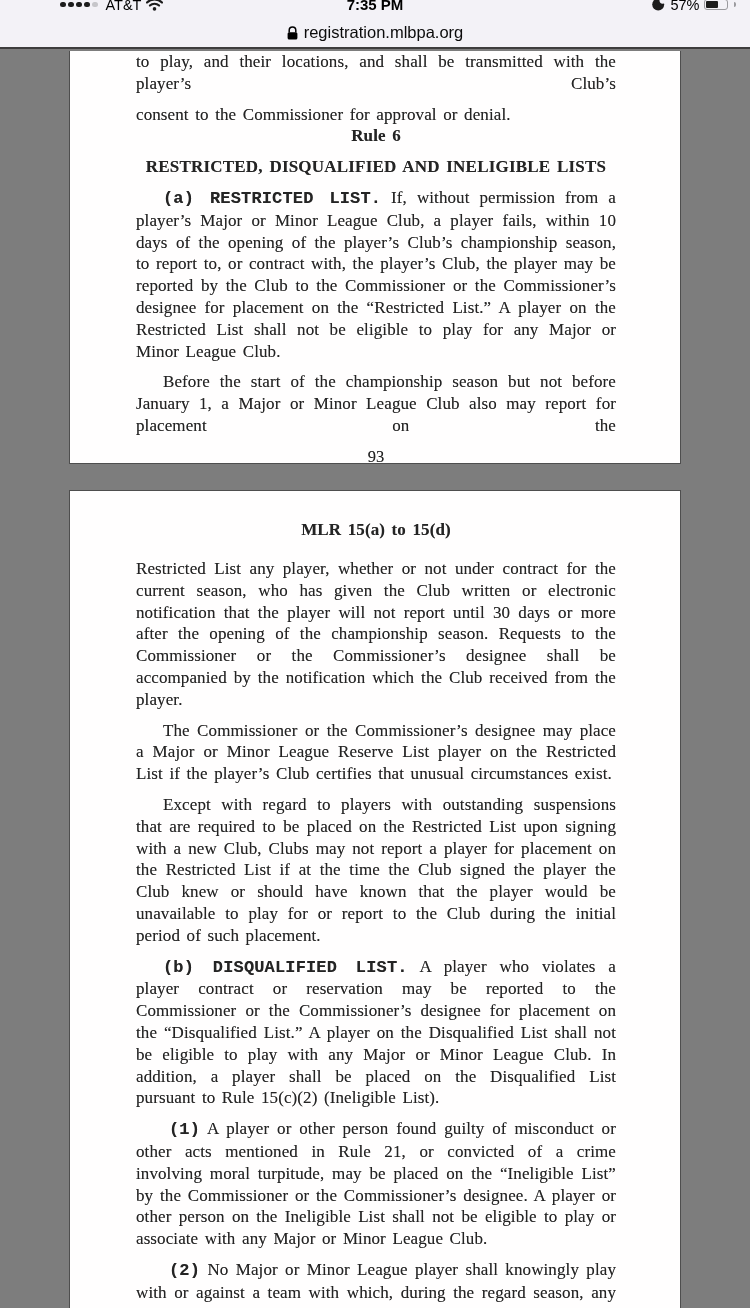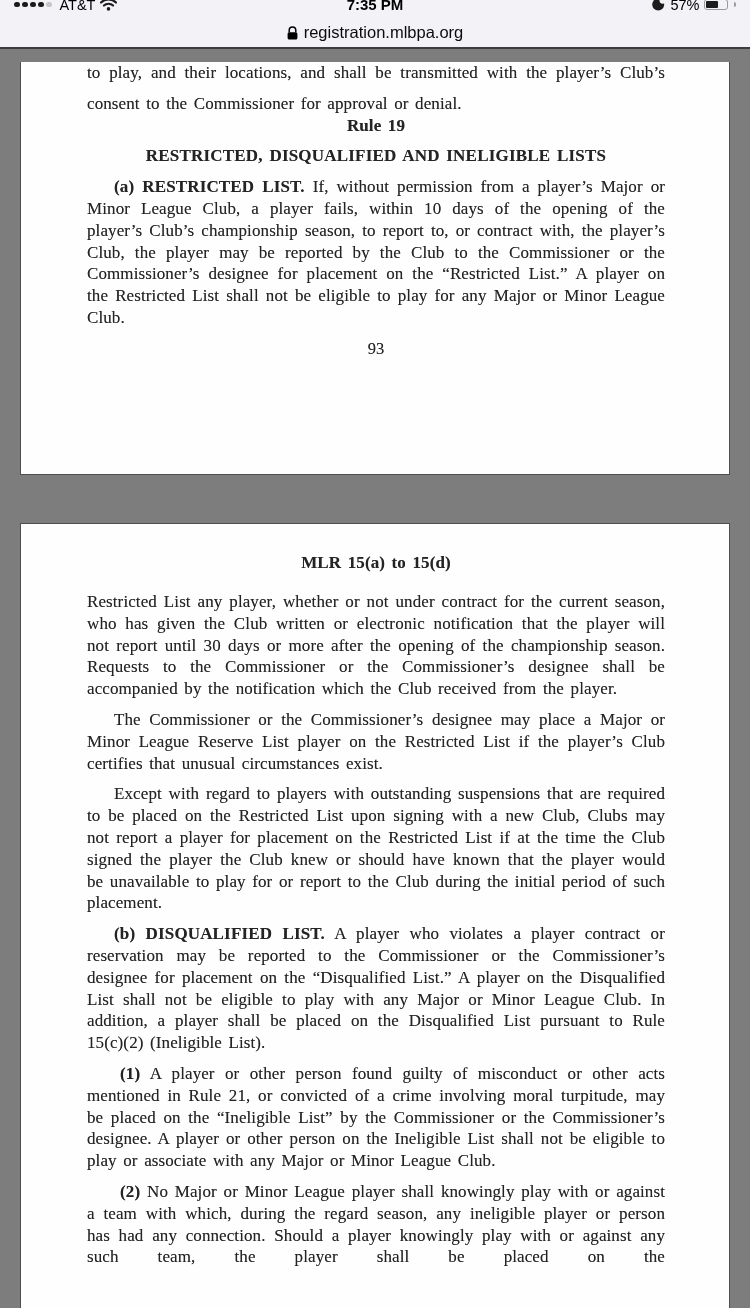--- a/index.html
+++ b/index.html
@@ -4,21 +4,21 @@
 <style>
   html,body{margin:0;padding:0;}
   body{
     width:750px;height:1308px;overflow:hidden;
     background:#7d7d7d;
     font-family:"Liberation Sans",sans-serif;
     -webkit-font-smoothing:antialiased;
   }
   
   .statusbar{
-    height:18px;background:#f3f2f7;overflow:hidden;position:relative;
+    height:18px;background:#f3f2f7;overflow:hidden;position:relative;padding-left:46px;
   }
   .sb-row{
     display:flex;justify-content:space-between;align-items:center;
     height:27px;margin-top:-9px;padding:0 14px;
     font-size:15px;color:#000;
   }
   .sb-left,.sb-right,.sb-center{display:flex;align-items:center;gap:5px;}
   .sb-center{position:absolute;left:50%;transform:translateX(-50%);top:-9px;height:27px;}
   .sig-dots{display:flex;gap:2.5px;align-items:center;margin-right:3px;}
   .sig-dot{width:5.5px;height:5.5px;border-radius:50%;background:#1c1c1c;}
@@ -32,21 +32,21 @@
   .batt-cap{width:1.6px;height:4.5px;background:#9a9a9e;border-radius:0 2px 2px 0;margin-left:1px;}
   .urlbar{
     height:29px;background:#f3f2f7;
     display:flex;align-items:center;justify-content:center;gap:6px;
     border-bottom:2px solid #3d3d3d;box-sizing:content-box;
     font-size:16.5px;color:#0b0b0b;
   }
   
   .viewport{height:1261px;background:#7d7d7d;overflow:hidden;}
   .page{
-    width:710px;margin:13px auto;background:#fffefe;
+    width:612px;margin:2px auto;background:#fffefe;
     box-sizing:border-box;overflow:hidden;
     border-left:1.5px solid #4e4e4e;border-right:1.5px solid #4e4e4e;
   }
   .page1{height:413px;border-bottom:1.5px solid #4e4e4e;padding:0 64px 0 66px;}
   .page-gap{height:22px;}
   .page2{height:826px;border-top:1.5px solid #4e4e4e;padding:28px 64px 0 66px;}
   
   .doc{
     font-family:"Liberation Serif","DejaVu Serif",serif;
     font-size:17px;line-height:21.8px;color:#242424;
@@ -57,21 +57,21 @@
   .para-indent{text-indent:27px;}
   .para-sub{margin-left:34px;text-indent:33px;}
   .line-cut{margin-top:-12px;text-align-last:justify;}
   .just-last{text-align-last:justify;}
   .center-b{text-align:center;font-weight:700;text-align-last:center;}
   .rule-no{margin:24px 0 0 0;}
   .rule-title{margin:23px 0 13px 0;letter-spacing:0.2px;}
   .pageno{text-align:right;text-align-last:center;margin-top:31px;font-size:16.5px;}
   .p2-header{margin-bottom:17px;line-height:22px;}
   .head-c{font-weight:700;margin:2px 0 11px 27px;text-align:left;}
-  b{letter-spacing:0.15px;}
+  b{letter-spacing:0.15px;font-family:Liberation Mono, monospace;}
 </style>
 </head>
 <body>
 
 <div class="statusbar">
   <div class="sb-row">
     <div class="sb-left">
       <span class="sig-dots">
         <i class="sig-dot"></i>
           <i class="sig-dot"></i>
@@ -115,23 +115,24 @@
     </svg>
   </span>
   <span>registration.mlbpa.org</span>
 </div>
 
 <div class="viewport">
 
   <div class="page page1 doc">
     <p class="line-cut">to play, and their locations, and shall be transmitted with the player’s Club’s</p>
     <p style="margin:0;">consent to the Commissioner for approval or denial.</p>
-    <p class="center-b rule-no">Rule 19</p>
+    <p class="center-b rule-no">Rule 6</p>
     <p class="center-b rule-title">RESTRICTED, DISQUALIFIED AND INELIGIBLE LISTS</p>
     <p class="para-indent"><b>(a) RESTRICTED LIST.</b> <span>If, without permission from a player’s Major or Minor League Club, a player fails, within 10 days of the opening of the player’s Club’s championship season, to report to, or contract with, the player’s Club, the player may be reported by the Club to the Commissioner or the Commissioner’s designee for placement on the “Restricted List.” A player on the Restricted List shall not be eligible to play for any Major or Minor League Club.</span></p>
+    <p class="para-indent just-last">Before the start of the championship season but not before January 1, a Major or Minor League Club also may report for placement on the</p>
     <p class="pageno">93</p>
   </div>
 
   <div class="page-gap"></div>
 
   <div class="page page2 doc">
     <div class="center-b p2-header">
       <div>MLR 15(a) to 15(d)</div>
     </div>
     <p>Restricted List any player, whether or not under contract for the current season, who has given the Club written or electronic notification that the player will not report until 30 days or more after the opening of the championship season. Requests to the Commissioner or the Commissioner’s designee shall be accompanied by the notification which the Club received from the player.</p>

